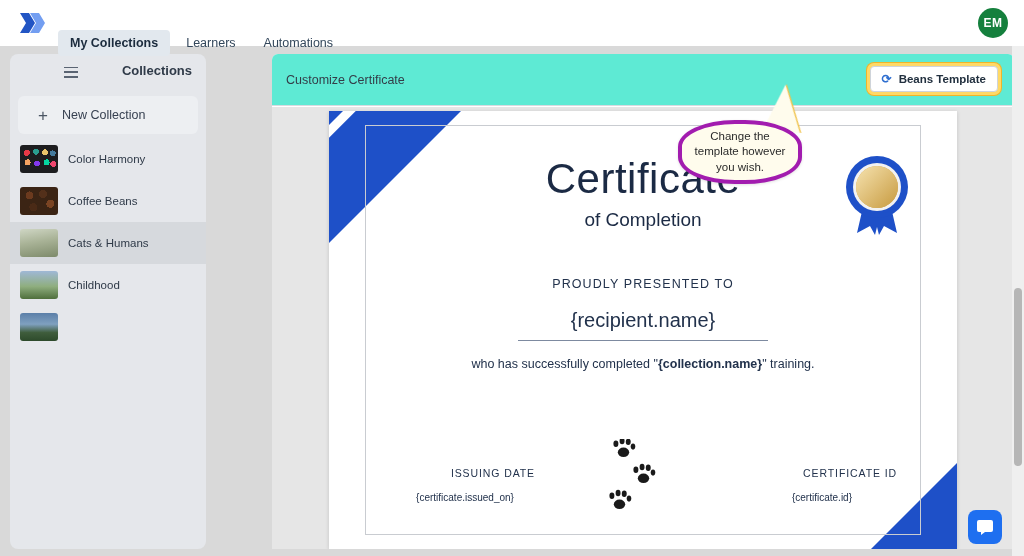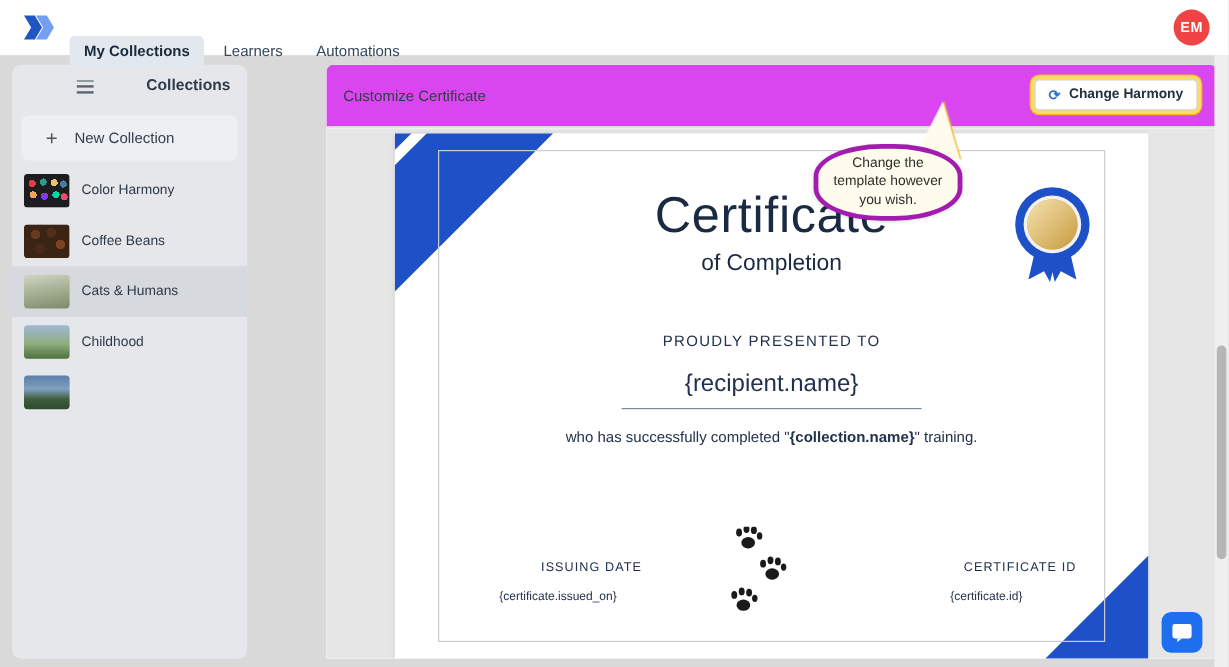--- a/index.html
+++ b/index.html
@@ -44,21 +44,21 @@
   .nav-item.active {
     background: #e2e8ee;
     color: #1b2b3d;
     font-weight: bold;
   }
   .avatar {
     position: absolute;
     right: 16px; top: 8px;
     width: 30px; height: 30px;
     border-radius: 50%;
-    background: #ef4444;
+    background: #15803d;
     color: #fff;
     font-size: 12px;
     font-weight: bold;
     display: flex; align-items: center; justify-content: center;
     letter-spacing: 0.5px;
     cursor: pointer;
   }
 
   
   .sidebar {
@@ -161,21 +161,21 @@
     background: #ffffff;
     border-radius: 6px 6px 0 0;
     overflow: hidden;
   }
   .main-head {
     height: 52px;
     border-bottom: 1px solid #d7dbe0;
     display: flex; align-items: center;
     padding: 0 14px;
     position: relative;
-    background: #d946ef;
+    background: #5eead4;
   }
   .main-title { font-size: 12.5px; color: #333d48; }
   .change-template-btn {
     position: absolute;
     right: 16px; top: 12px;
     height: 26px;
     display: flex; align-items: center; gap: 7px;
     padding: 0 11px;
     background: #ffffff;
     border: 1px solid #cfd4da;
@@ -417,21 +417,21 @@
     <div class="collection-item">
       <div class="thumb th-tennis"></div>
     </div>
   </div>
 
   <div class="main">
     <div class="main-head">
       <div class="main-title">Customize Certificate</div>
       <div class="change-template-btn">
         <span class="refresh-icon">⟳</span>
-        <span>Change Harmony</span>
+        <span>Beans Template</span>
       </div>
     </div>
 
     <div class="cert-wrap">
       <div class="certificate">
         <div class="corner-tl"></div>
         <div class="corner-tl-stripe"></div>
         <div class="corner-br"></div>
 
         <div class="inner-border"></div>

